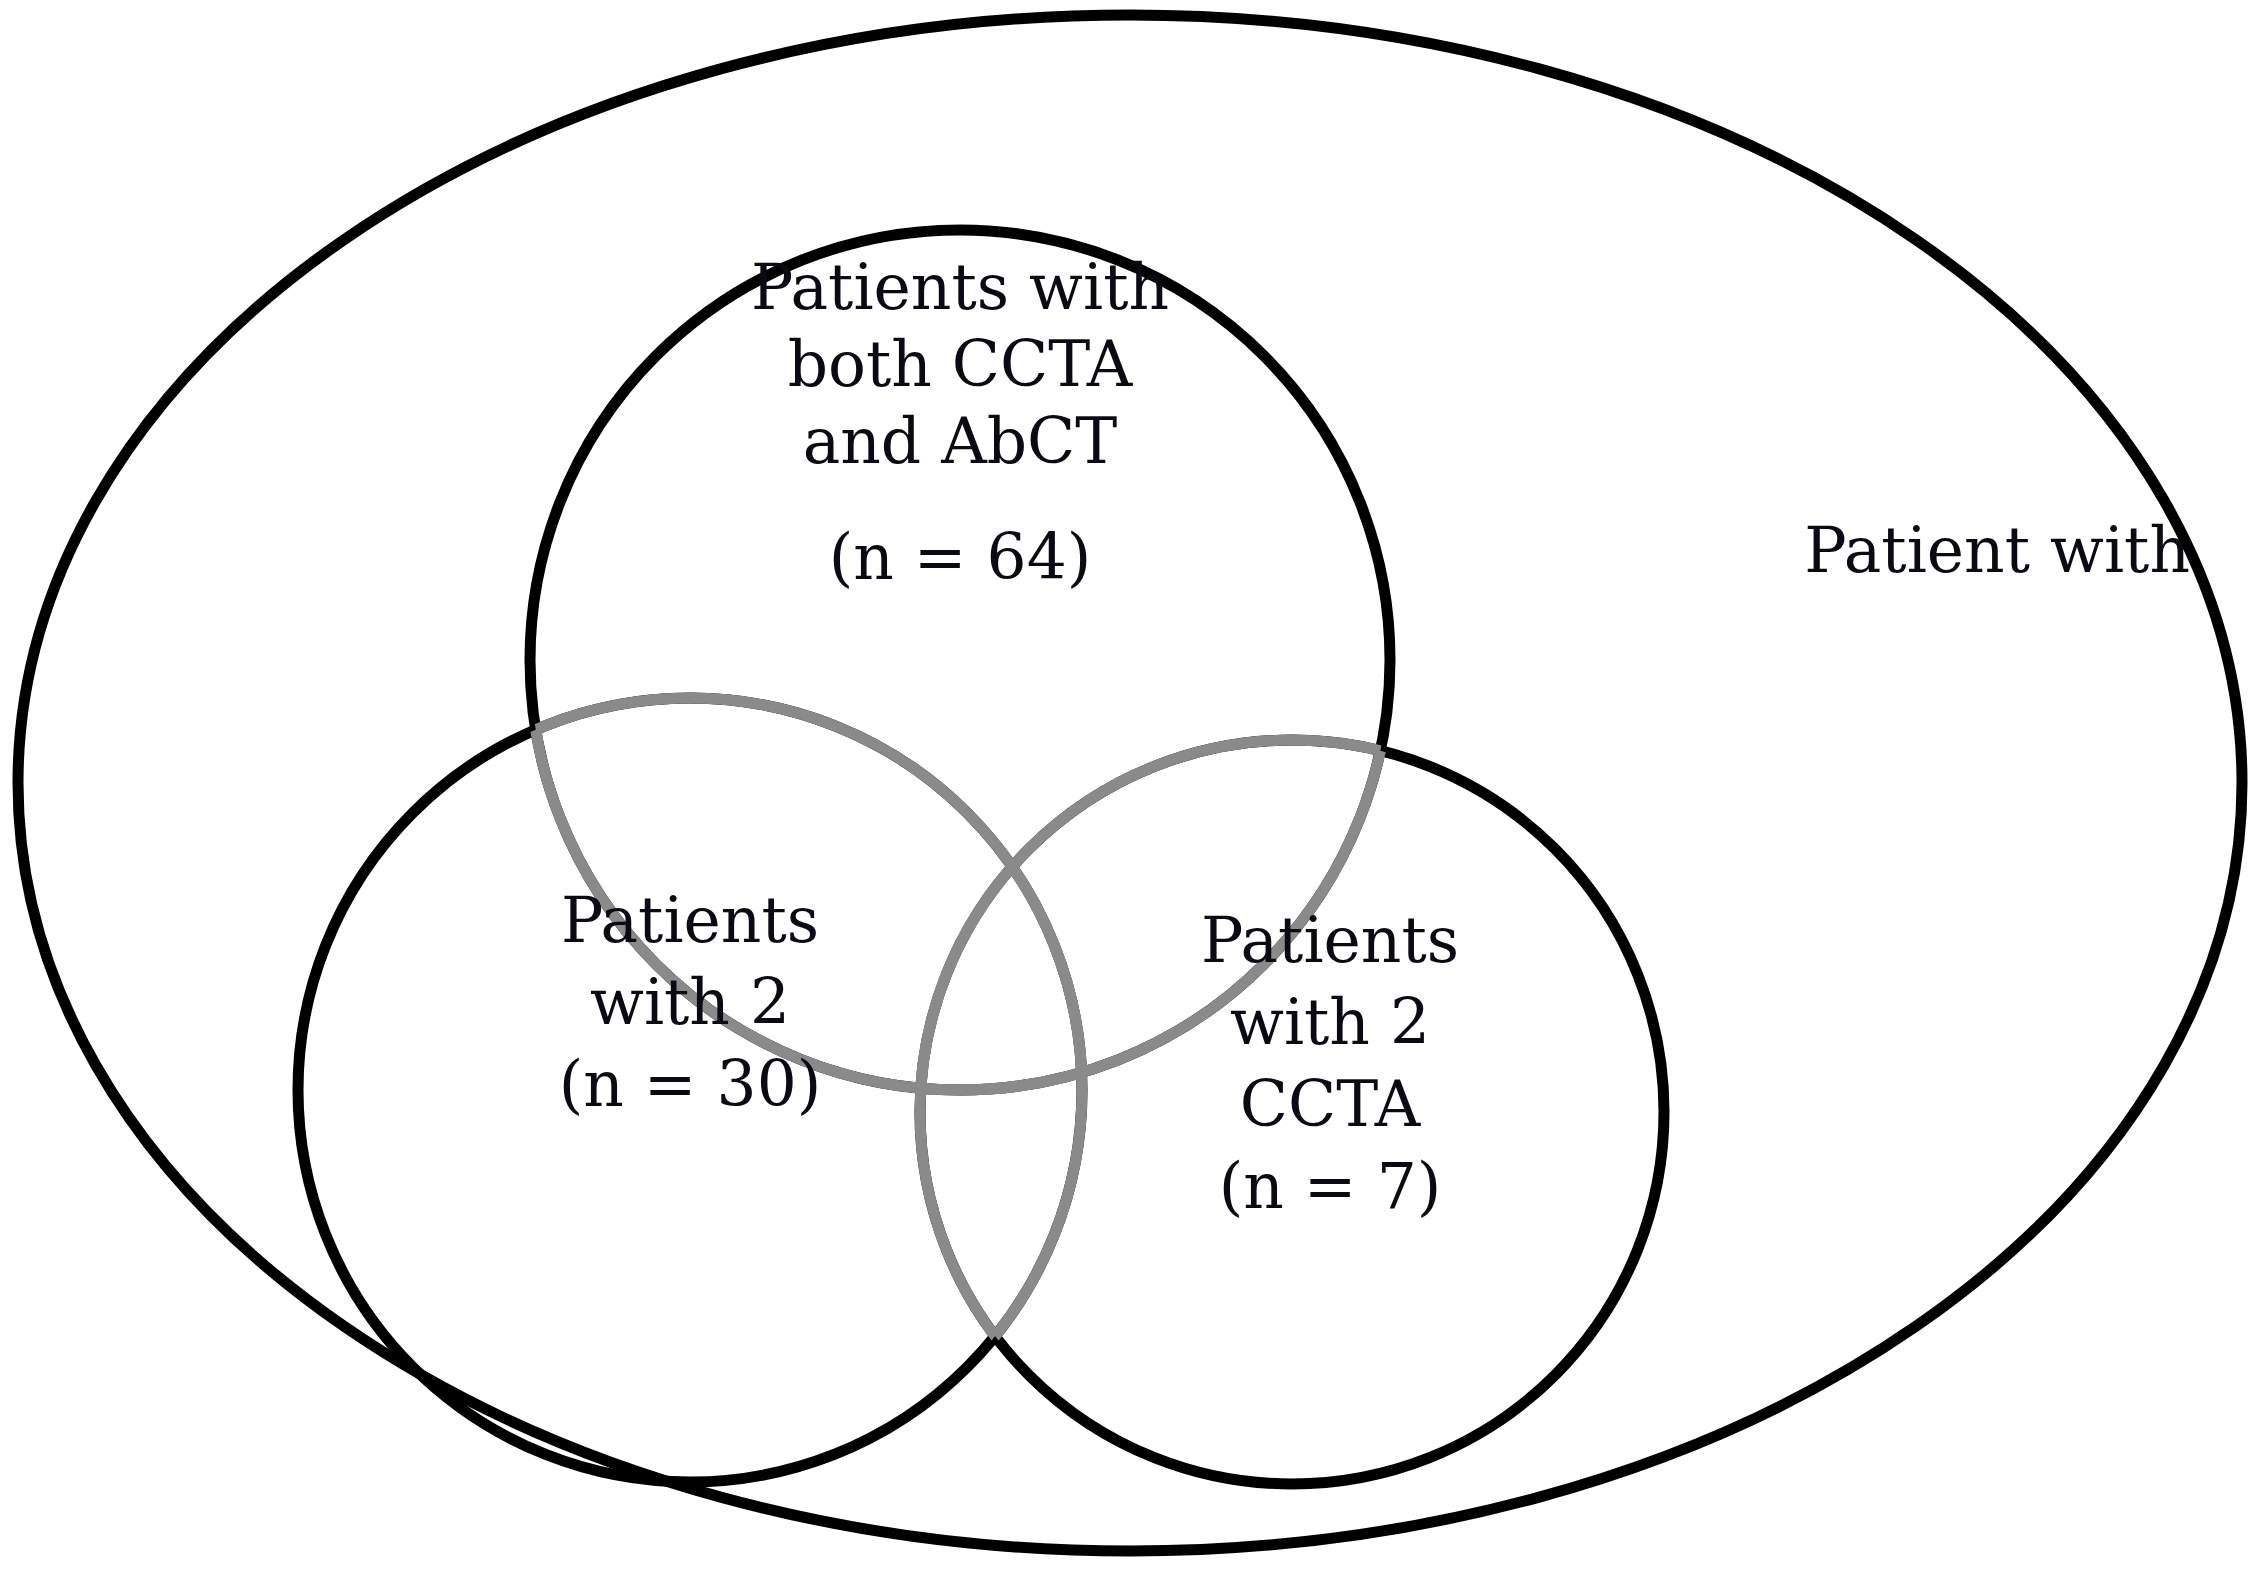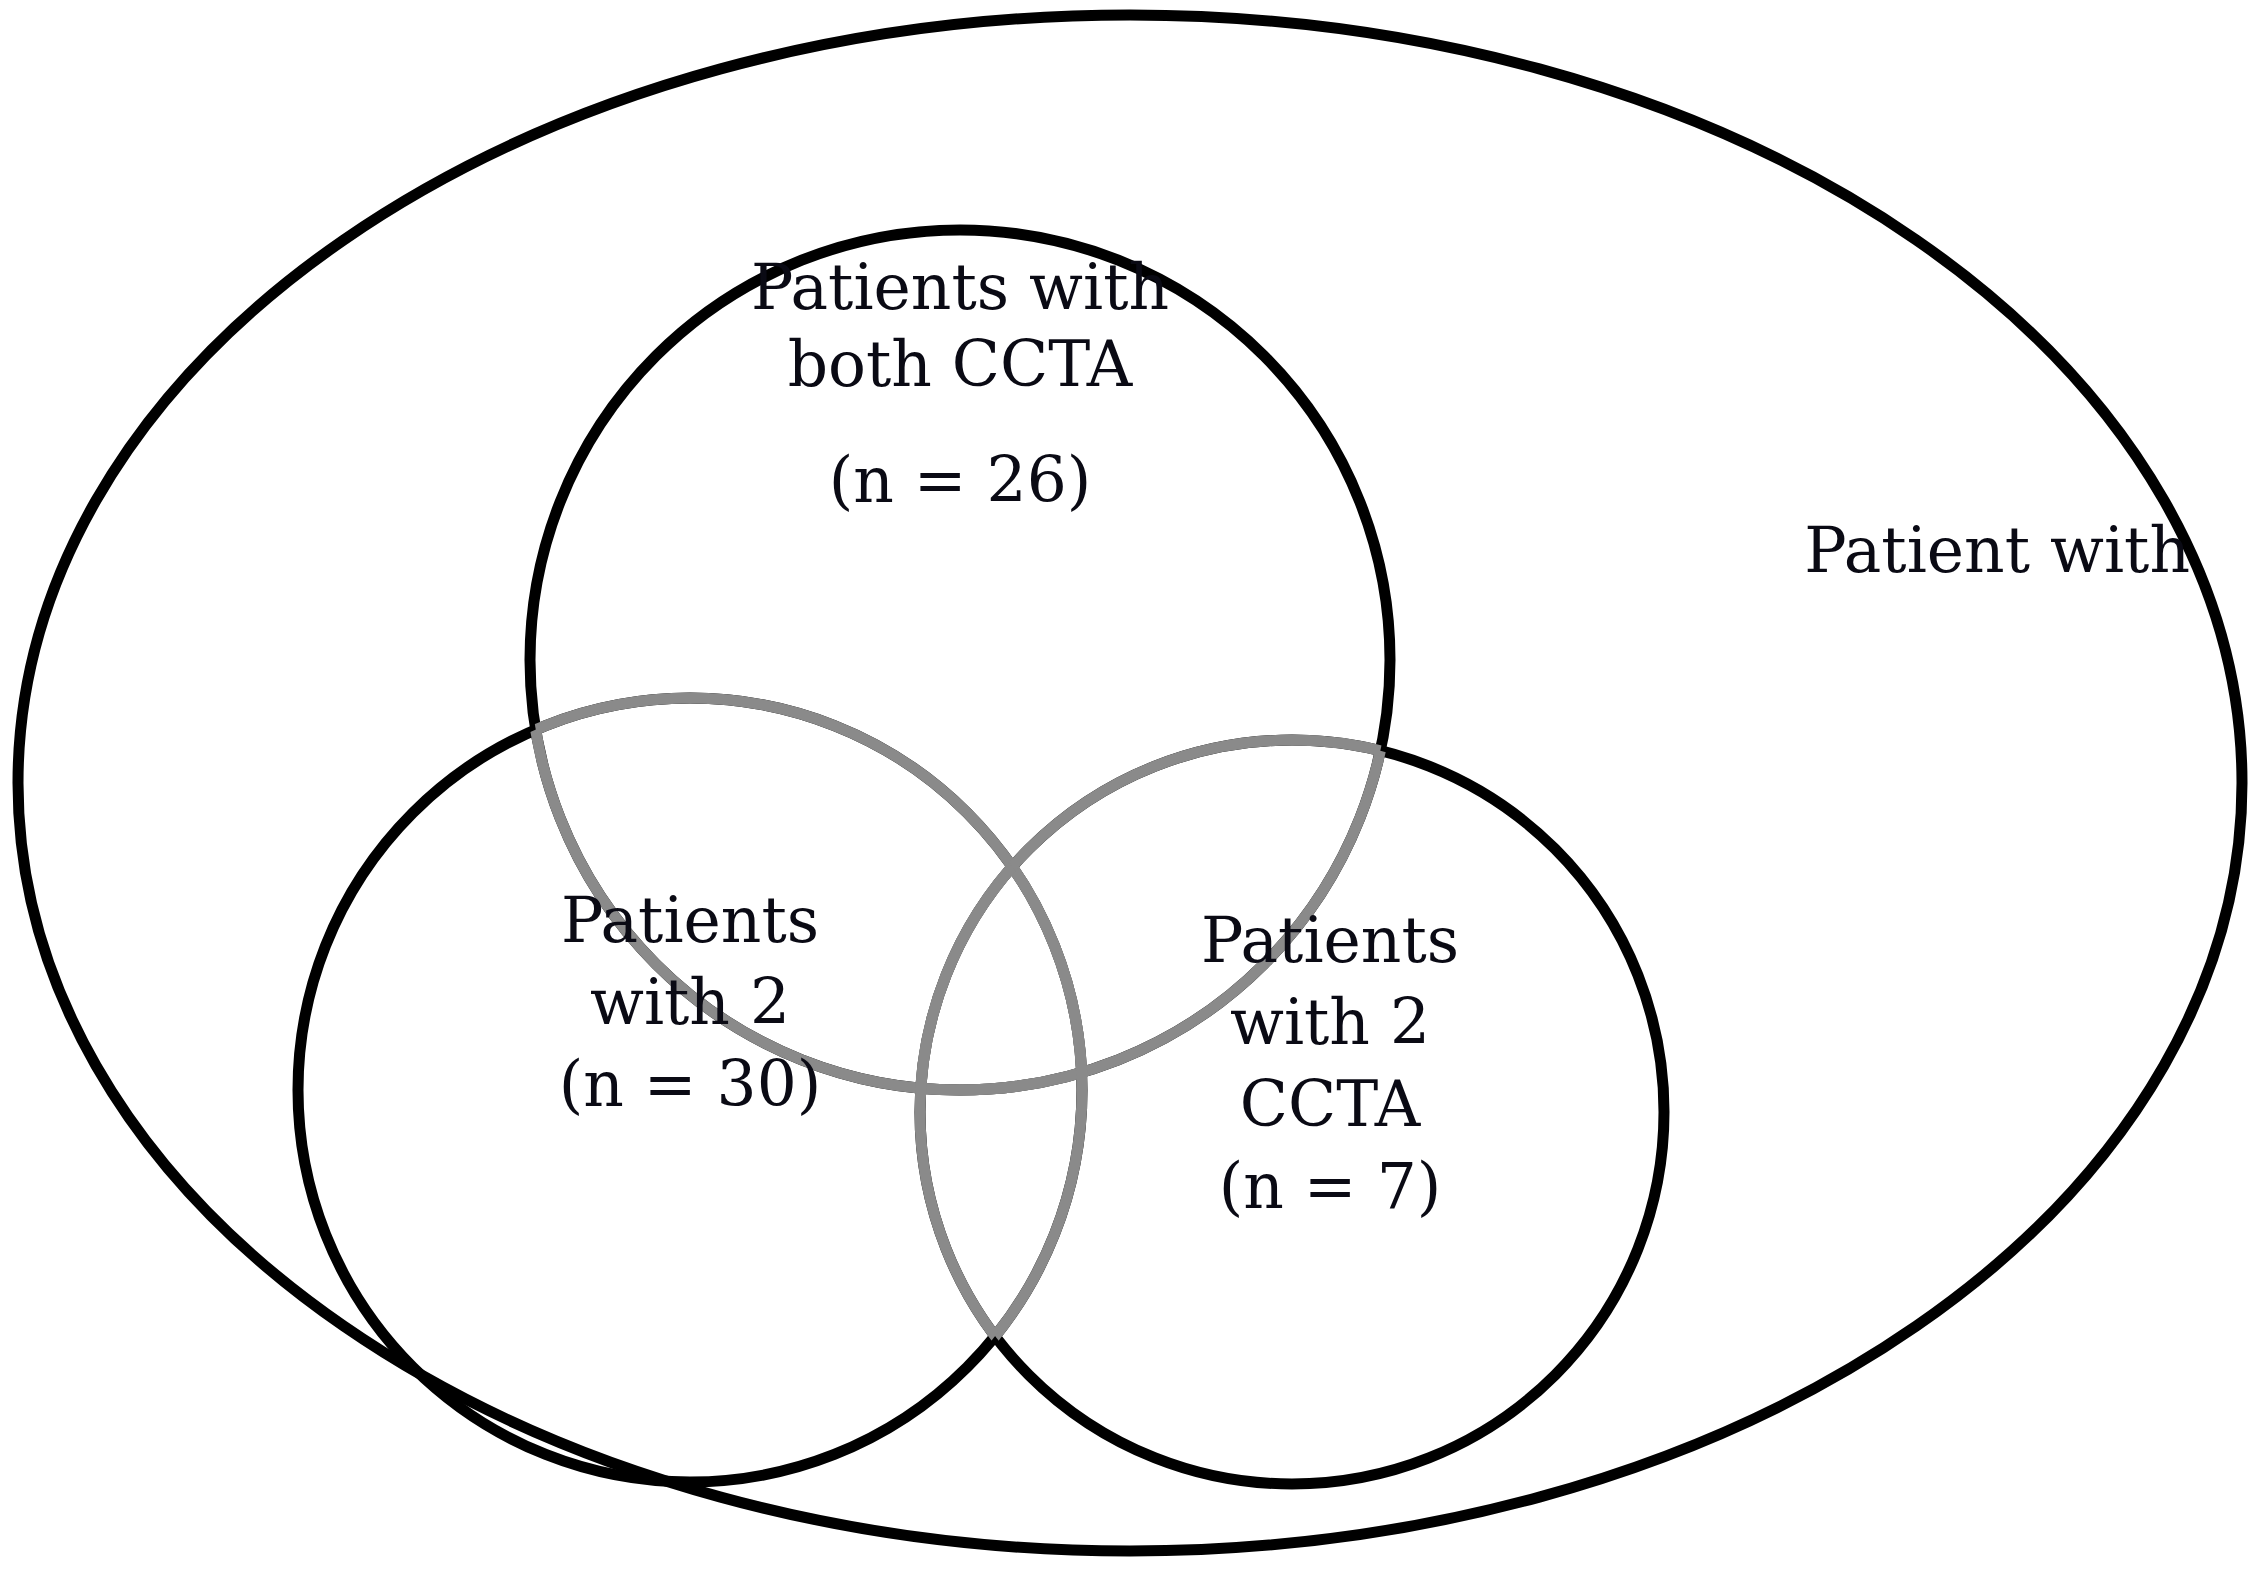--- a/index.html
+++ b/index.html
@@ -127,21 +127,22 @@
 
     <g clip-path="url(#clip-left)">
       <circle cx="1292" cy="1112" r="372" fill="none" stroke="#8a8a8a" stroke-width="11"></circle>
     </g>
 
   </svg>
 
   <div class="label-block" id="label-both">
     <span class="label-line">Patients with</span>
     <span class="label-line">both CCTA</span>
-    <span class="label-line gap-before">(n = 26)</span>
+    <span class="label-line">and AbCT</span>
+    <span class="label-line gap-before">(n = 64)</span>
   </div>
 
   <div class="label-block" id="label-universe">
     <span class="label-line">Patient with</span>
   </div>
 
   <div class="label-block" id="label-abct">
     <span class="label-line">Patients</span>
     <span class="label-line">with 2</span>
     <span class="label-line">(n = 30)</span>

